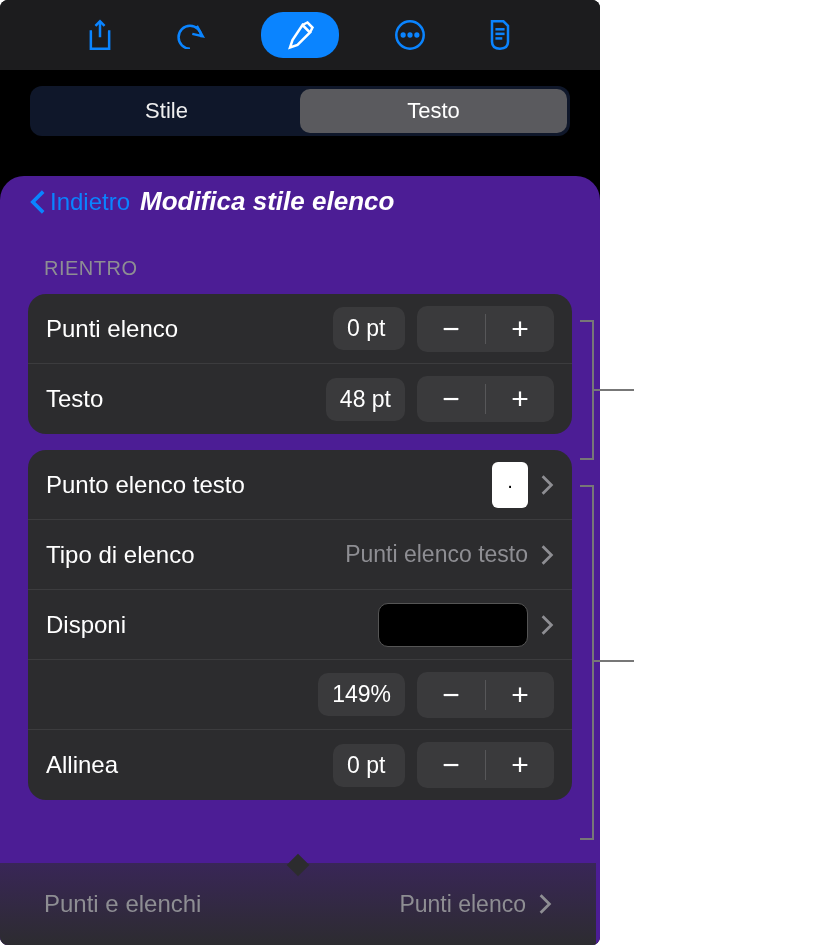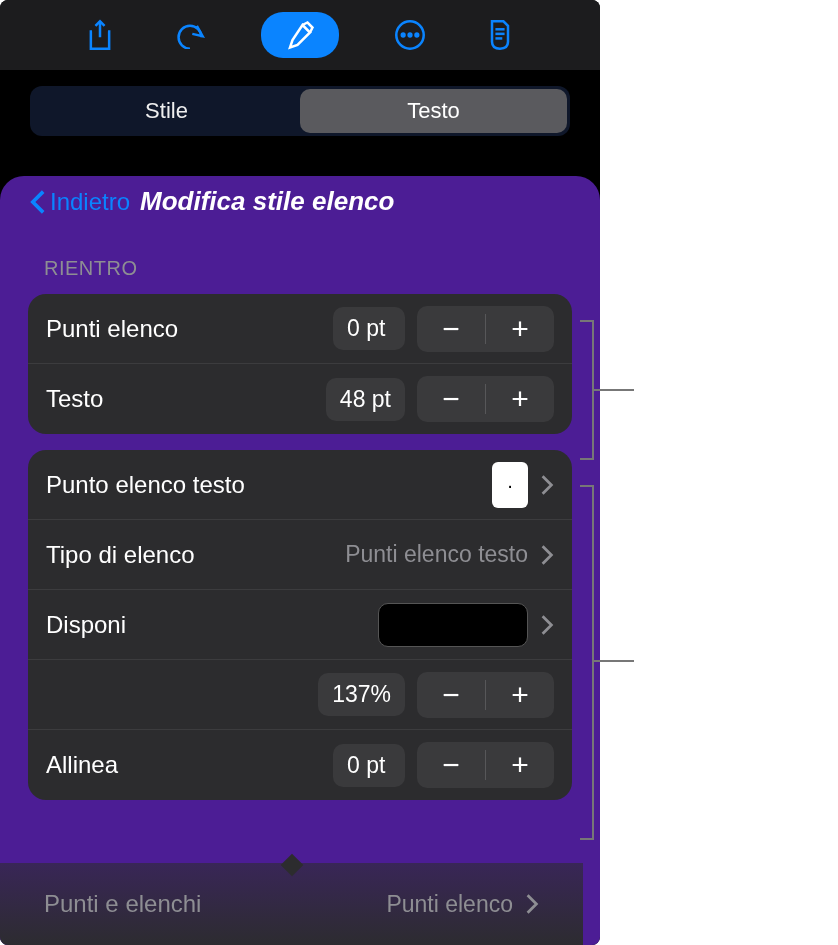--- a/index.html
+++ b/index.html
@@ -191,21 +191,21 @@
     height: 44px;
     background: #000;
     border: 1px solid #555;
     border-radius: 10px;
   }
 
   .toast {
     position: absolute;
     bottom: 0;
     left: 0;
-    right: 17px;
+    right: 4px;
     height: 82px;
     background: linear-gradient(to top, rgba(44,44,46,0.98), rgba(44,44,46,0.6));
     display: flex;
     align-items: center;
     padding: 0 44px 0 44px;
     gap: 12px;
   }
   .toast-notch {
     position: absolute;
     top: -6px;
@@ -348,21 +348,21 @@
         <div class="color-swatch" style="background:#000000"></div>
         <div class="chevron">
           <svg viewBox="0 0 12 20" stroke="#8e8e93" stroke-width="2.5" fill="none">
               <path d="M2 2 L10 10 L2 18"></path>
             </svg>
         </div>
       </div>
 
       <div class="row">
         <div class="row-spacer"></div>
-        <div class="value-field">137%</div>
+        <div class="value-field">149%</div>
         <div class="stepper">
           <div class="stepper-btn">−</div>
           <div class="stepper-divider"></div>
           <div class="stepper-btn">+</div>
         </div>
       </div>
 
       <div class="row">
         <div class="row-label">Allinea</div>
         <div class="row-spacer"></div>

